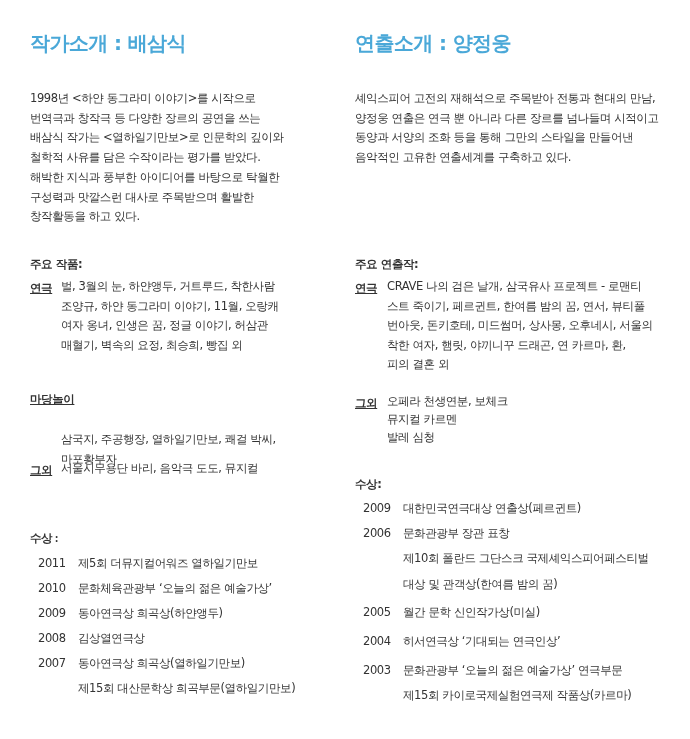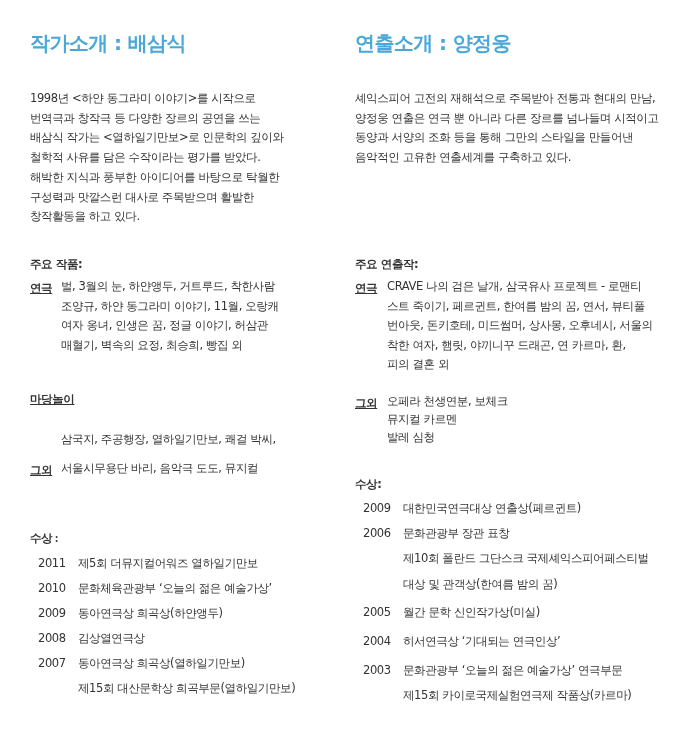--- a/index.html
+++ b/index.html
@@ -50,20 +50,21 @@
       <div>조양규, 하얀 동그라미 이야기, 11월, 오랑캐</div>
       <div>여자 옹녀, 인생은 꿈, 정글 이야기, 허삼관</div>
       <div>매혈기, 벽속의 요정, 최승희, 빵집 외</div>
     </div>
   </div>
 
   <div class="cat" style="top:392px;">
     <div class="lbl">마당놀이</div>
     <div class="txt" style="top:-4px;margin-top:42px;">
       <div>삼국지, 주공행장, 열하일기만보, 쾌걸 박씨,</div>
+      <div>마포황부자</div>
     </div>
   </div>
 
   <div class="cat" style="top:463px;">
     <div class="lbl">그외</div>
     <div class="txt" style="top:-4px;">
       <div>서울시무용단 바리, 음악극 도도, 뮤지컬</div>
     </div>
   </div>
 

